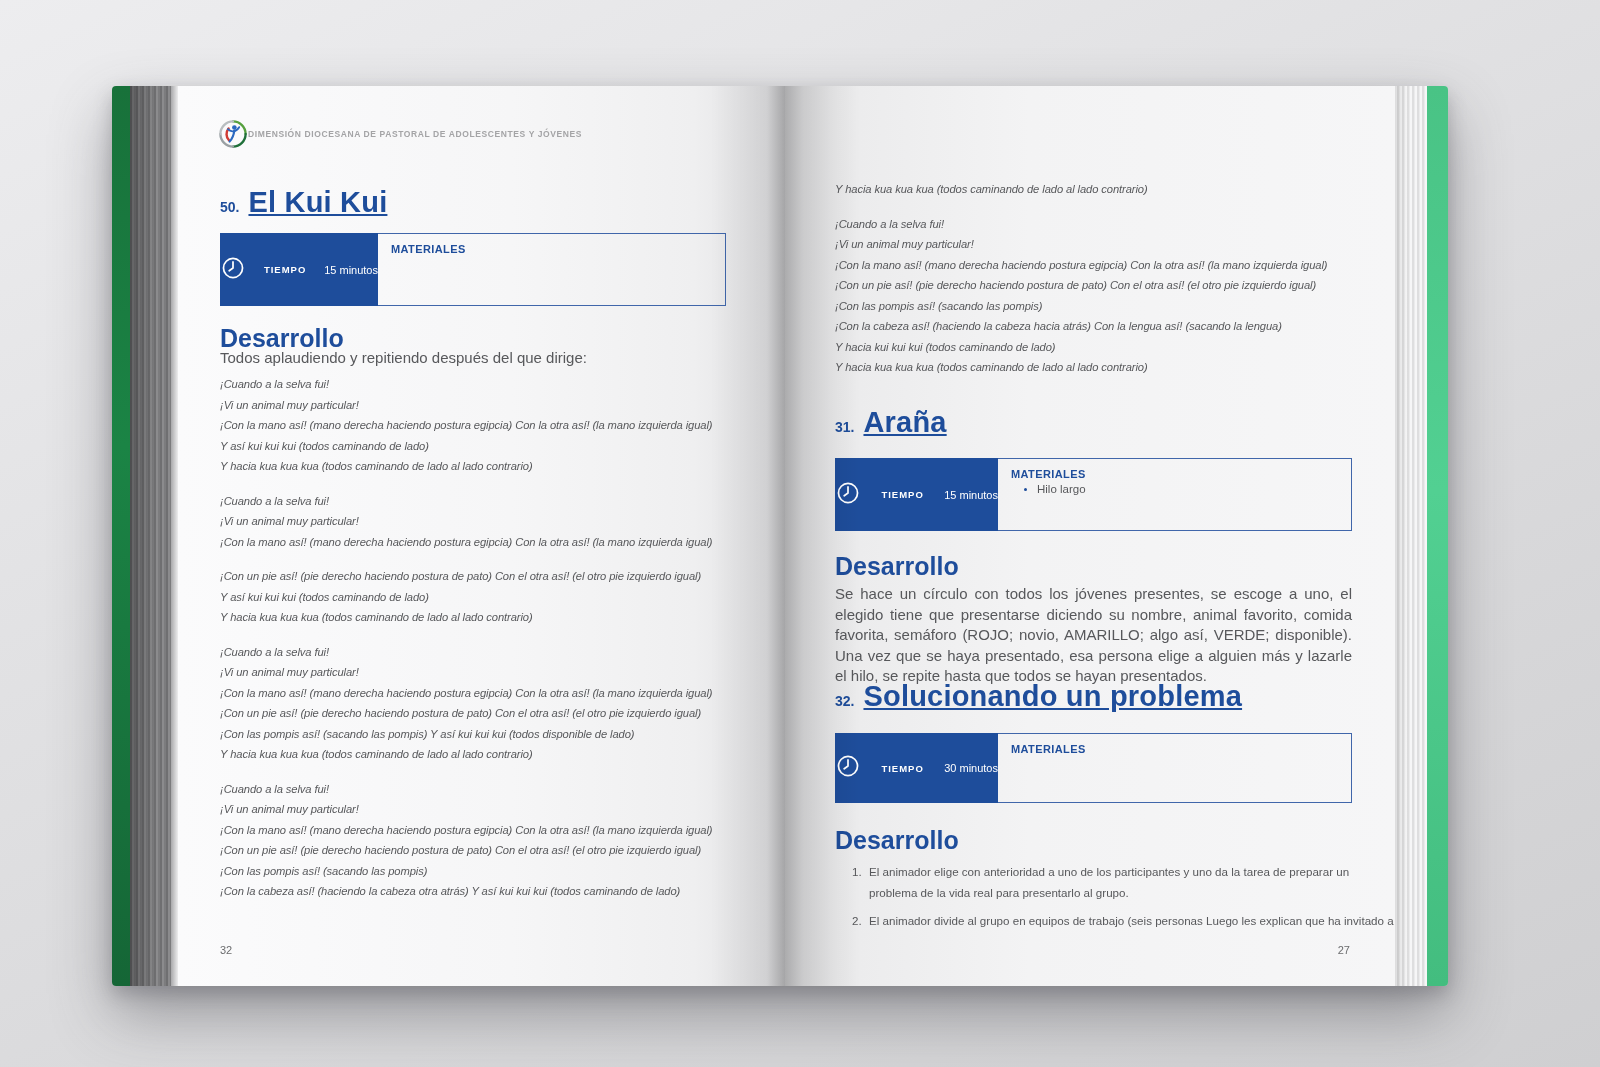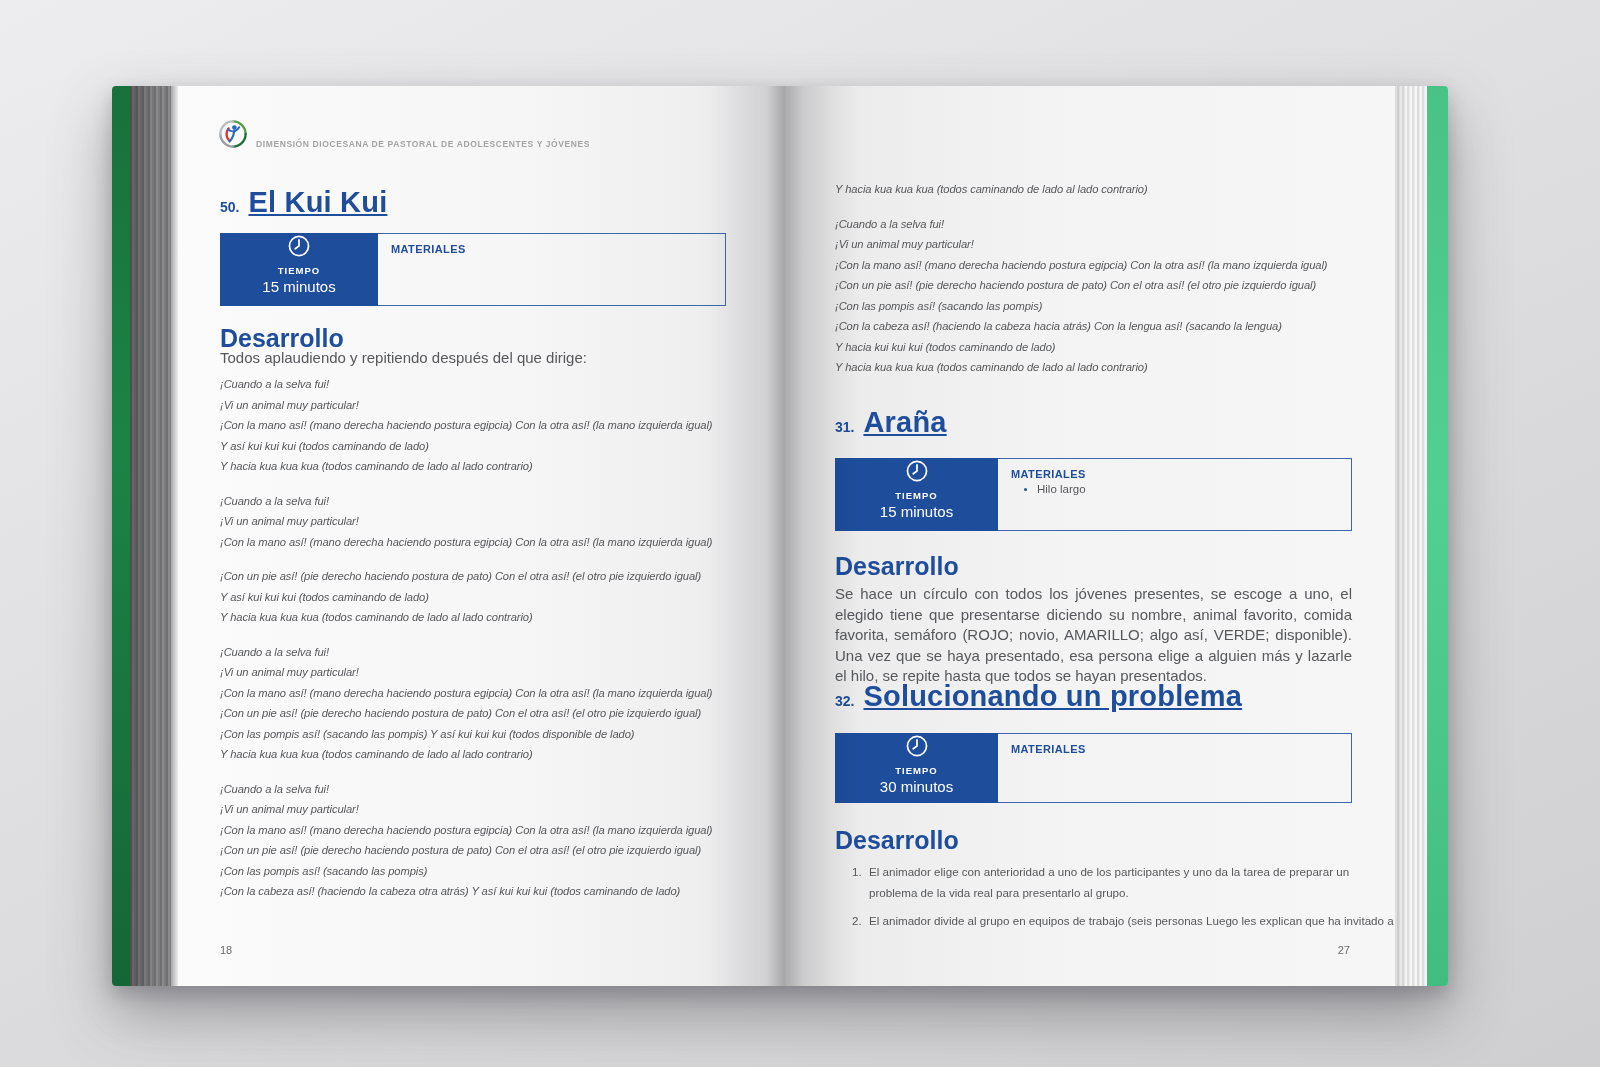--- a/index.html
+++ b/index.html
@@ -32,38 +32,38 @@
   .page { position:absolute; top:0; bottom:0; overflow:hidden; }
   .page-left { left:66px; width:607px;
     background:linear-gradient(90deg,#fbfbfc 0%,#f6f6f7 55%,#efeff0 85%,#e2e2e4 97%,#d4d4d6 100%); }
   .page-right { left:673px; width:610px;
     background:linear-gradient(270deg,#f6f6f7 0%,#f3f3f4 60%,#ebebec 92%,#dcdcde 100%); }
   .spine-shadow { position:absolute; left:598px; top:0; bottom:0; width:150px; z-index:6;
     pointer-events:none;
     background:linear-gradient(90deg, rgba(0,0,0,0) 0%, rgba(0,0,0,.08) 38%,
       rgba(0,0,0,.22) 50%, rgba(0,0,0,.10) 62%, rgba(0,0,0,0) 100%); }
 
-  .page-header { position:absolute; top:33px; display:flex; align-items:flex-end; gap:8px; }
+  .page-header { position:absolute; top:33px; display:flex; align-items:center; }
   .ph-left { left:40px; }
   .ph-right { right:43px; justify-content:flex-end; }
   .header-text { font-size:8.5px; font-weight:bold; letter-spacing:.6px;
     color:#a4a4a6; text-transform:uppercase; }
   .logo { width:30px; height:30px; flex:0 0 auto; }
 
   .title-row { position:absolute; display:flex; align-items:baseline; gap:9px; }
   .act-num { font-size:14px; font-weight:bold; color:#1e4d9b; }
   .act-name { font-size:29px; font-weight:bold; color:#1e4d9b; letter-spacing:.2px;text-decoration:underline; }
 
   .info-box { position:absolute; display:flex; border:1px solid #4066aa; height:73px; }
-  .time-panel { background:#1e4d9b; display:flex; flex-direction:column;
-    align-items:center; justify-content:flex-start; gap:2px; margin:-1px; flex:0 0 auto; }
+  .time-panel { background:#1e4d9b; display:flex; flex-direction:row;
+    align-items:center; justify-content:space-between; gap:2px; margin:-1px; flex:0 0 auto; }
   .tp-158 { width:158px; } .tp-163 { width:163px; }
   .time-panel svg { width:26px; height:26px; margin-bottom:4px; }
   .time-label { color:#fff; font-size:9.5px; font-weight:bold; letter-spacing:1px; }
-  .time-value { color:#fff; font-size:15px; }
+  .time-value { color:#fff; font-size:11px; }
   .materials-panel { flex:1; padding:9px 14px; }
   .materials-label { color:#1e4d9b; font-size:11px; font-weight:bold; letter-spacing:.4px; }
   .materials-list { list-style:disc; margin:2px 0 0 26px; }
   .materials-list li { font-size:11.5px; color:#57585b; line-height:15px; }
   .materials-list li::marker { color:#1e4d9b; font-size:10px; }
 
   .section-heading { position:absolute; font-size:25px; font-weight:bold; color:#1e4d9b; }
 
   .body-text, .intro-line { font-size:15px; color:#57585b; line-height:20.5px; }
   .intro-line { position:absolute; white-space:nowrap; }
@@ -180,21 +180,21 @@
           <div class="chant-block">
             <p class="chant-line">¡Cuando a la selva fui!</p>
             <p class="chant-line">¡Vi un animal muy particular!</p>
             <p class="chant-line">¡Con la mano así! (mano derecha haciendo postura egipcia) Con la otra así! (la mano izquierda igual)</p>
             <p class="chant-line">¡Con un pie así! (pie derecho haciendo postura de pato) Con el otra así! (el otro pie izquierdo igual)</p>
             <p class="chant-line">¡Con las pompis así! (sacando las pompis)</p>
             <p class="chant-line">¡Con la cabeza así! (haciendo la cabeza otra atrás) Y así kui kui kui (todos caminando de lado)</p>
           </div>
         </div>
 
-      <div class="page-number pn-left">18</div>
+      <div class="page-number pn-left">32</div>
     </div>
 
     <div class="page page-right">
 
       <div class="chant cont-chant">
           <div class="chant-block">
             <p class="chant-line">Y hacia kua kua kua (todos caminando de lado al lado contrario)</p>
           </div>
           <div class="chant-block">
             <p class="chant-line">¡Cuando a la selva fui!</p>

